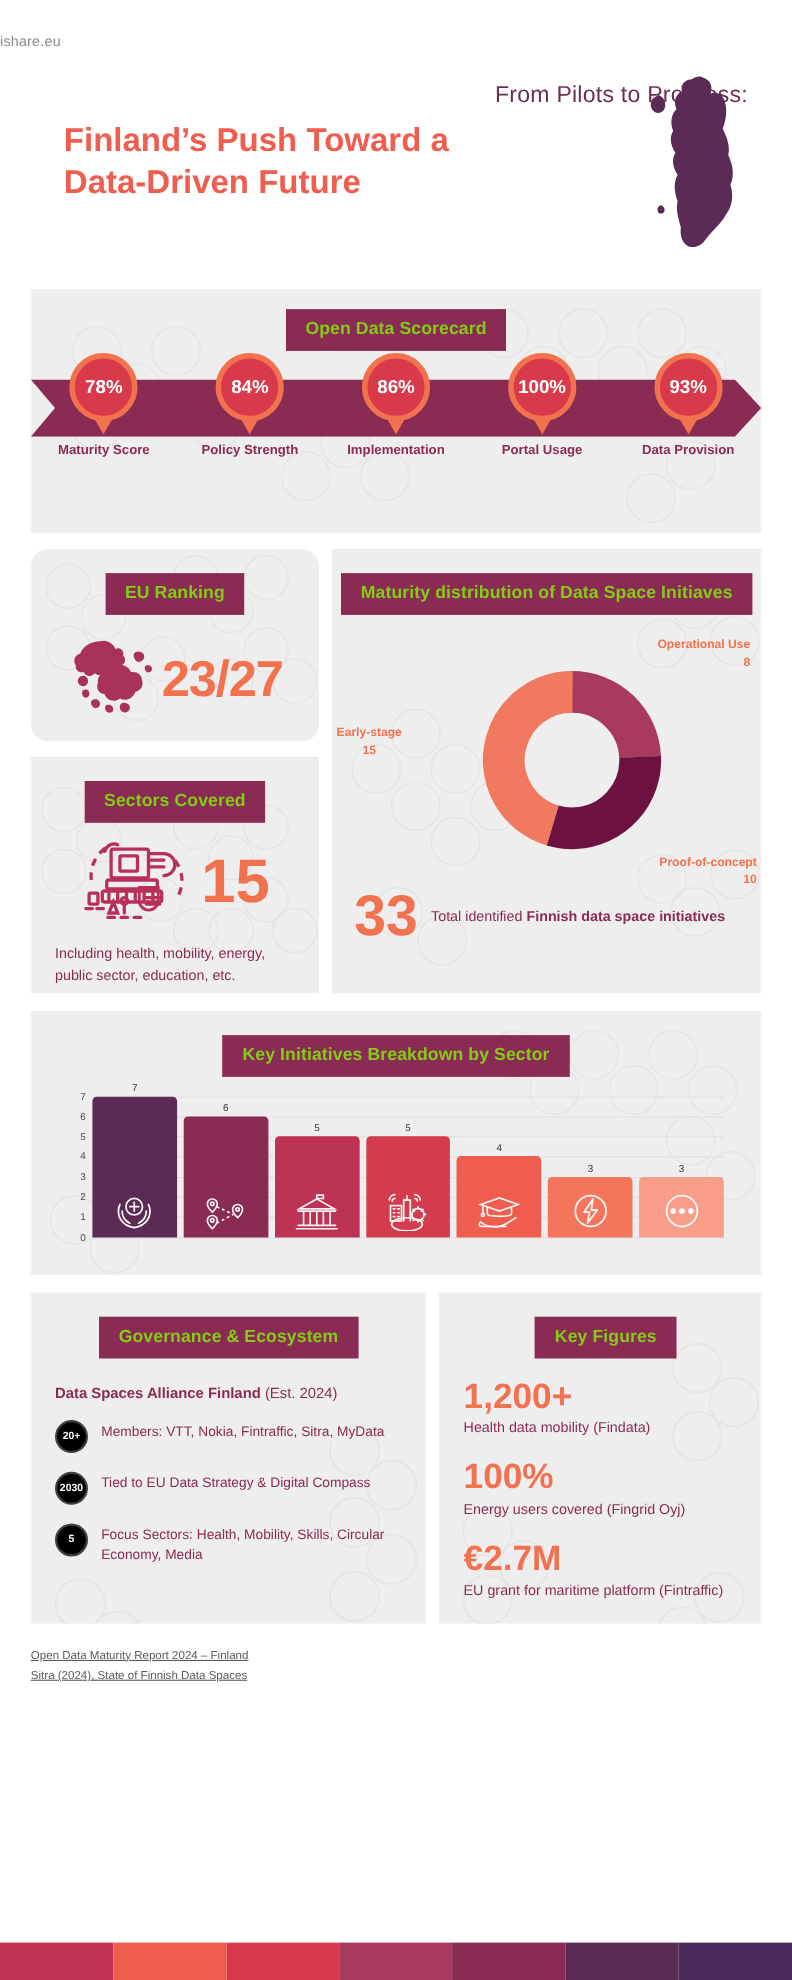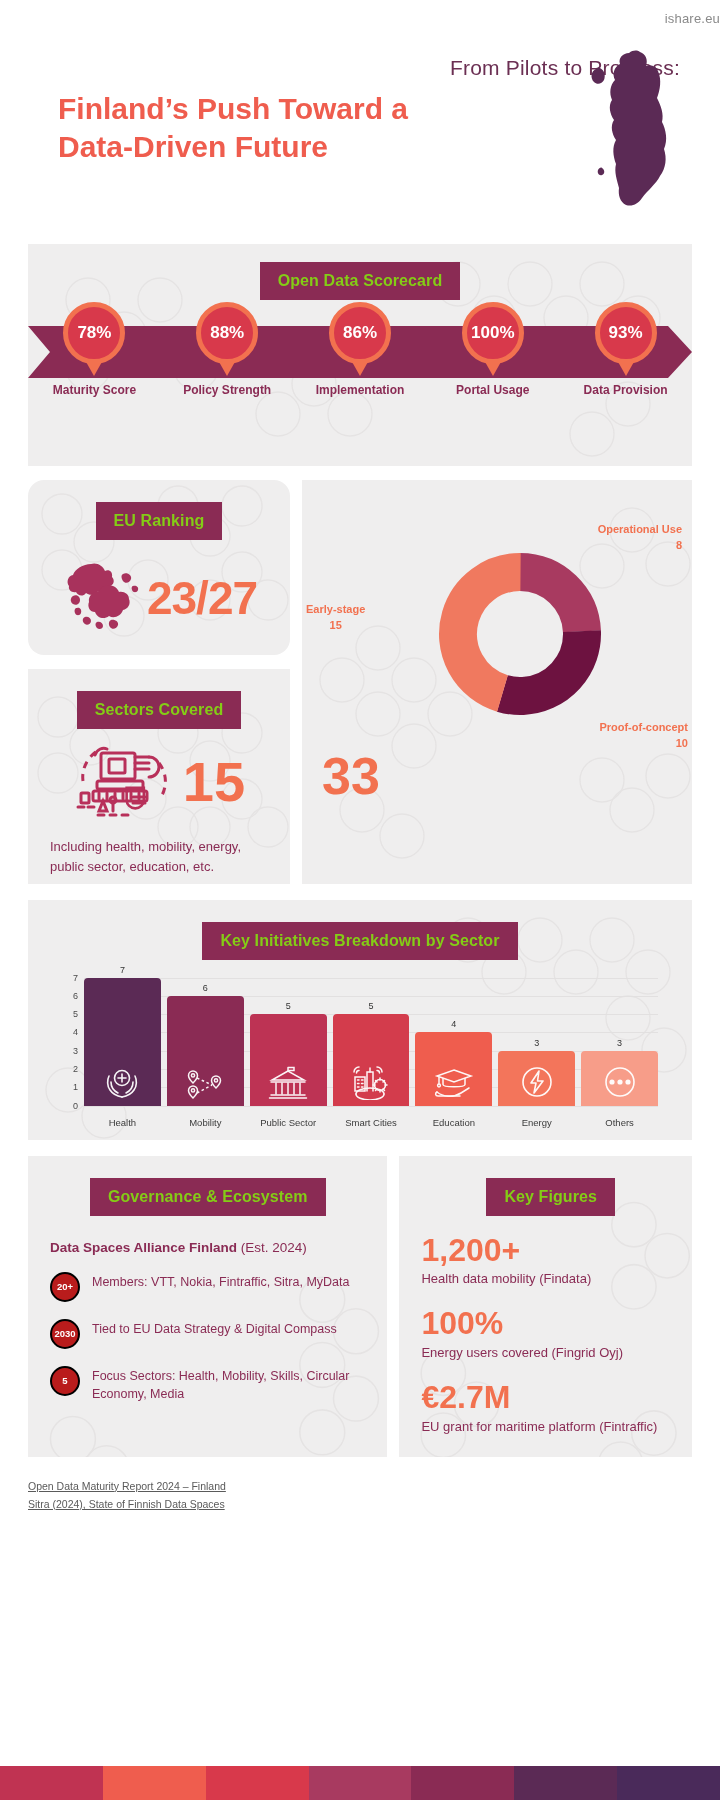--- a/index.html
+++ b/index.html
@@ -5,24 +5,24 @@
   * { box-sizing: border-box; margin: 0; padding: 0; }
   body {
     width: 720px;
     height: 1800px;
     background: #ffffff;
     font-family: "Liberation Sans", sans-serif;
     position: relative;
     overflow: hidden;
   }
   .site-url {
-    text-align: right;
+    text-align: left;
     font-size: 13px;
     color: #8a8a8a;
-    padding-top: 11px;
+    padding-top: 30px;
     letter-spacing: .2px;
   }
   
   .header {
     position: relative;
     padding: 30px 40px 0 58px;
     height: 190px;
   }
   .kicker {
     font-size: 21px;
@@ -294,22 +294,22 @@
   .gov-item {
     display: flex;
     align-items: flex-start;
     gap: 12px;
     margin-bottom: 16px;
   }
   .gov-badge {
     flex: 0 0 auto;
     width: 30px; height: 30px;
     border-radius: 50%;
-    background: #b91c1c;
-    border: 2px solid #000000;
+    background: #000000;
+    border: 2px solid #404040;
     color: #fff;
     font-size: 9.5px;
     font-weight: bold;
     display: flex;
     align-items: center;
     justify-content: center;
     margin-top: 1px;
   }
   .gov-text {
     font-size: 12.5px;
@@ -398,21 +398,21 @@
   <svg class="arrow-band" viewBox="0 0 664 52" preserveAspectRatio="none">
     <path fill="#8a2b54" d="M0 0 L640 0 L664 26 L640 52 L0 52 L22 26 Z"></path>
   </svg>
 
   <div class="pins">
     <div class="pin-col">
       <div class="pin">78%</div>
       <div class="pin-label">Maturity Score</div>
     </div>
     <div class="pin-col">
-      <div class="pin">88%</div>
+      <div class="pin">84%</div>
       <div class="pin-label">Policy Strength</div>
     </div>
     <div class="pin-col">
       <div class="pin">86%</div>
       <div class="pin-label">Implementation</div>
     </div>
     <div class="pin-col">
       <div class="pin">100%</div>
       <div class="pin-label">Portal Usage</div>
     </div>
@@ -534,20 +534,23 @@
           <circle cx="366" cy="84" r="22"></circle>
           <circle cx="300" cy="86" r="22"></circle>
         <circle cx="330" cy="330" r="22"></circle>
           <circle cx="366" cy="296" r="22"></circle>
           <circle cx="300" cy="300" r="22"></circle>
         <circle cx="60" cy="330" r="22"></circle>
           <circle cx="100" cy="356" r="22"></circle>
       </g>
     </svg>
 
+    <div class="center">
+      <div class="ribbon-title">Maturity distribution of Data Space Initiaves</div>
+    </div>
 
     <div class="donut-wrap">
       <div class="donut-label" style="right:10px; top:6px; text-align:right;">
         <span>Operational Use</span><br>
         <span>8</span>
       </div>
       <div class="donut-label" style="left:4px; top:86px; text-align:center;">
         <span>Early-stage</span><br>
         <span>15</span>
       </div>
@@ -559,20 +562,21 @@
       <svg width="200" height="200" viewBox="0 0 200 200" style="position:absolute; left:118px; top:18px; z-index:2;">
 
         <circle r="62" cx="100" cy="100" fill="none" stroke="#a83a60" stroke-width="38" stroke-dasharray="94.5 295.0" transform="rotate(-90 100 100)"></circle>
         <circle r="62" cx="100" cy="100" fill="none" stroke="#6d1240" stroke-width="38" stroke-dasharray="118.1 271.4" transform="rotate(-2.7 100 100)"></circle>
         <circle r="62" cx="100" cy="100" fill="none" stroke="#f0795f" stroke-width="38" stroke-dasharray="177.2 212.3" transform="rotate(106.4 100 100)"></circle>
       </svg>
     </div>
 
     <div class="total-row">
       <span class="total-number">33</span>
+      <span class="total-text"><span>Total identified </span><b>Finnish data space initiatives</b></span>
     </div>
   </div>
 </div>
 
 <div class="panel barchart-panel">
   <svg class="bg-deco" viewBox="0 0 664 240">
     <g fill="none" stroke="#e4e2e2" stroke-width="1.4">
       <circle cx="440" cy="40" r="22"></circle>
         <circle cx="476" cy="72" r="22"></circle>
         <circle cx="512" cy="40" r="22"></circle>
@@ -722,29 +726,20 @@
                   <circle cx="18" cy="18" r="2.6"></circle>
                   <circle cx="26" cy="18" r="2.6"></circle>
               </g>
               <circle cx="18" cy="18" r="14" fill="none" stroke="#fff" stroke-width="1.6"></circle>
             </svg>
           </div>
         </div>
       </div>
     </div>
 
-    <div class="xlabels">
-      <span class="xlabel">Health</span>
-      <span class="xlabel">Mobility</span>
-      <span class="xlabel">Public Sector</span>
-      <span class="xlabel">Smart Cities</span>
-      <span class="xlabel">Education</span>
-      <span class="xlabel">Energy</span>
-      <span class="xlabel">Others</span>
-    </div>
   </div>
 </div>
 
 <div class="bottom-row">
 
   <div class="panel gov-panel">
     <svg class="bg-deco" viewBox="0 0 320 300">
       <g fill="none" stroke="#e4e2e2" stroke-width="1.4">
         <circle cx="262" cy="128" r="20"></circle>
           <circle cx="292" cy="156" r="20"></circle>

